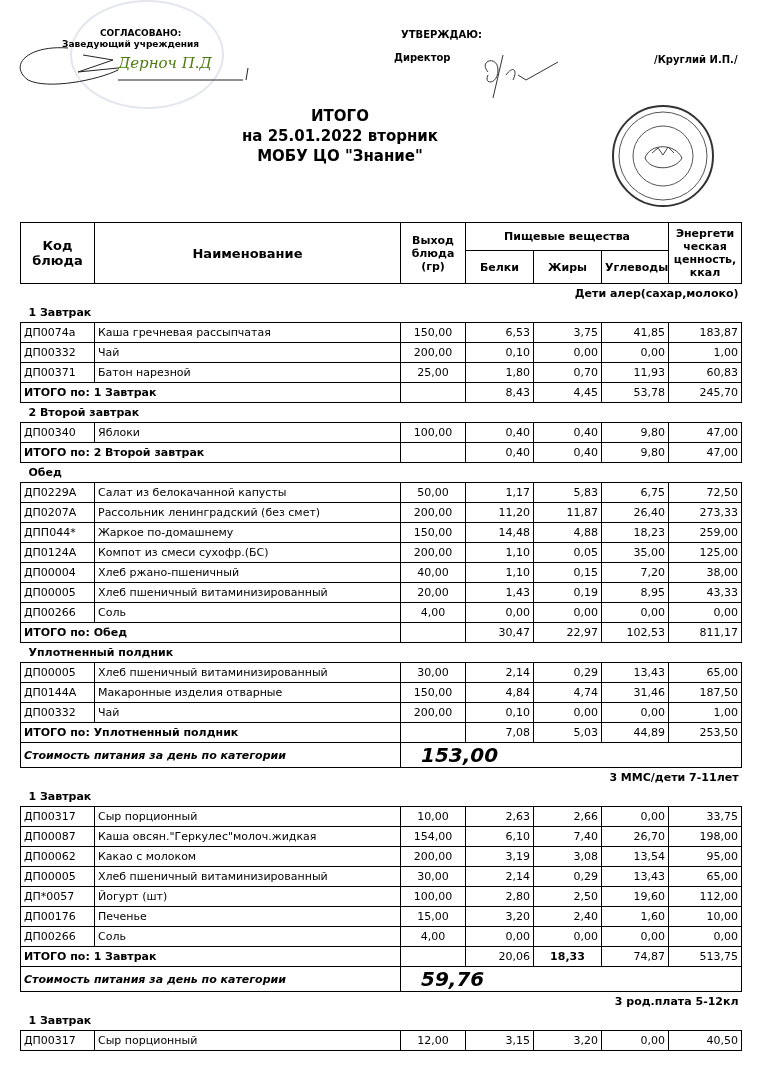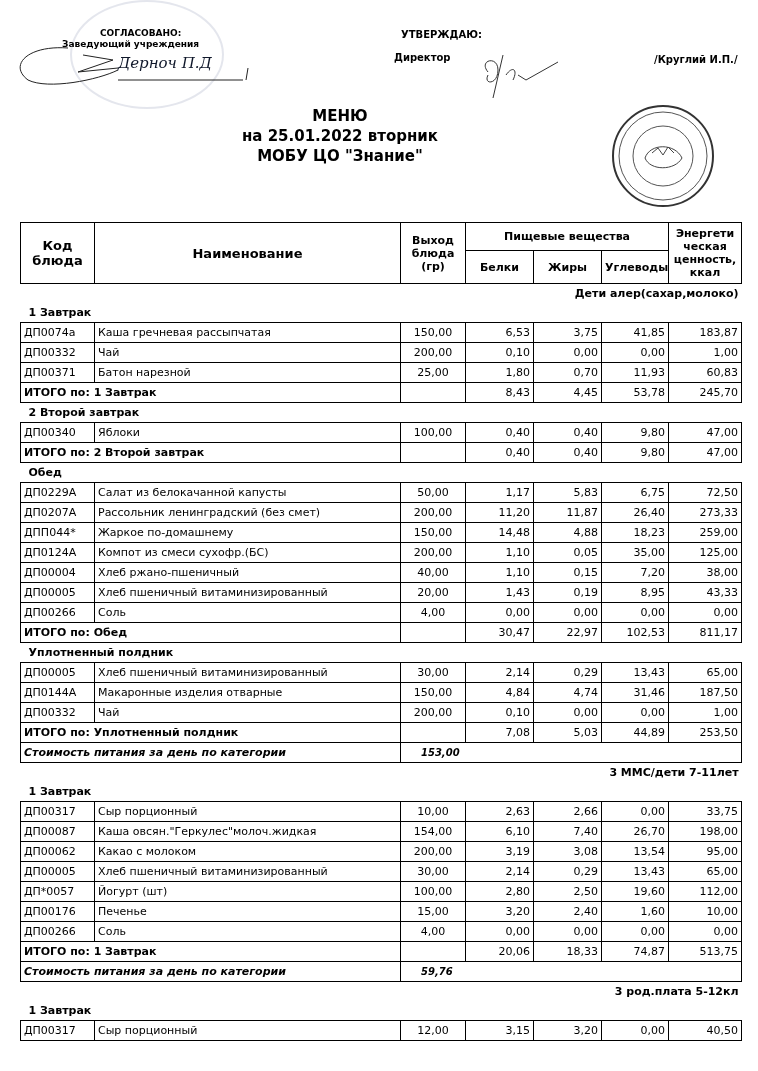--- a/index.html
+++ b/index.html
@@ -11,45 +11,45 @@
   .stamp { position: absolute; border-radius: 50%; }
   table.menu { position: absolute; left: 20px; border-collapse: collapse; table-layout: fixed; width: 721px; }
   table.menu td, table.menu th { border: 1px solid #000; padding: 0 3px; font-size: 11px; height: 19px; white-space: nowrap; overflow: hidden; }
   table.menu th { font-weight: bold; text-align: center; }
   .num { text-align: right; }
   .ctr { text-align: center; }
   .sec td { border: none !important; font-weight: bold; height: 19px; }
   .cat td { border: none !important; font-weight: bold; text-align: right; font-size: 11.5px; height: 21px; }
   .total td { font-weight: bold; }
   .cost td { font-weight: bold; font-size: 14px; height: 20px; font-style: italic; }
-  .cost td.costval { font-size: 10px; padding-left: 20px; }
+  .cost td.costval { font-size: 20px; padding-left: 20px; }
 </style>
 </head>
 <body>
 
 <div class="stamp" style="left:70px; top:0px; width:150px; height:105px; border:2px solid #d8dce6; opacity:0.7;"></div>
 
 <div class="abs hdr-bold" style="left:100px; top:28px; font-size:9px;">СОГЛАСОВАНО:</div>
 <div class="abs hdr-bold" style="left:62px; top:39px; font-size:9px;">Заведующий  учреждения</div>
 <svg class="abs" style="left:8px; top:40px;" width="250" height="50">
   <path d="M60 8 C20 5, 0 25, 20 40 C40 50, 90 40, 110 30" stroke="#222" fill="none" stroke-width="1"></path>
   <path d="M75 15 L105 20 L70 32 L110 28" stroke="#222" fill="none" stroke-width="1"></path>
   <line x1="110" y1="40" x2="235" y2="40" stroke="#222" stroke-width="1"></line>
   <line x1="240" y1="28" x2="238" y2="40" stroke="#222" stroke-width="1"></line>
 </svg>
-<div class="abs" style="left:118px; top:54px; font-style:italic; font-family:'DejaVu Serif', serif; font-size:15px; color:#0f172a;">Дерноч П.Д</div>
+<div class="abs" style="left:118px; top:54px; font-style:italic; font-family:'DejaVu Serif', serif; font-size:15px; color:#4d7c0f;">Дерноч П.Д</div>
 
 <div class="abs hdr-bold" style="left:401px; top:29px;">УТВЕРЖДАЮ:</div>
 <div class="abs hdr-bold" style="left:394px; top:52px;">Директор</div>
 <svg class="abs" style="left:478px; top:50px;" width="90" height="50">
   <path d="M10 22 C0 10, 20 5, 20 20 C20 35, 5 35, 10 25 M25 5 L15 48 M28 25 C35 15, 40 20, 35 30 M40 25 L48 30 L80 12" stroke="#333" fill="none" stroke-width="1"></path>
 </svg>
 <div class="abs hdr-bold" style="left:654px; top:54px;">/Круглий И.П./</div>
 
-<div class="title" style="top:106px;">МЕНЮ</div>
+<div class="title" style="top:106px;">ИТОГО</div>
 <div class="title" style="top:126px;">на 25.01.2022  вторник</div>
 <div class="title" style="top:146px;">МОБУ ЦО "Знание"</div>
 
 <svg class="abs" style="left:610px; top:103px;" width="106" height="106">
   <circle cx="53" cy="53" r="50" stroke="#333" stroke-width="2" fill="none"></circle>
   <circle cx="53" cy="53" r="44" stroke="#555" stroke-width="1" fill="none"></circle>
   <circle cx="53" cy="53" r="30" stroke="#555" stroke-width="1" fill="none"></circle>
   <path d="M35 55 C40 40, 65 40, 72 55 C65 68, 40 68, 35 55 Z" stroke="#444" fill="none" stroke-width="1"></path>
   <path d="M42 50 L48 45 L53 52 L58 44 L64 50" stroke="#444" fill="none" stroke-width="1"></path>
 </svg>
@@ -322,21 +322,21 @@
         <td class="ctr">4,00</td>
         <td class="num">0,00</td>
         <td class="num">0,00</td>
         <td class="num">0,00</td>
         <td class="num">0,00</td>
       </tr>
       <tr class="total">
         <td colspan="2">ИТОГО по: 1 Завтрак</td>
         <td></td>
         <td class="num" style="font-weight: normal;">20,06</td>
-        <td class="num" style="font-weight: normal;">18,33</td>
+        <td class="num" style="font-weight: bold; text-align: center;">18,33</td>
         <td class="num" style="font-weight: normal;">74,87</td>
         <td class="num" style="font-weight: normal;">513,75</td>
       </tr>
       <tr class="cost">
         <td colspan="2">Стоимость питания за день по категории</td>
         <td class="costval" colspan="5" style="text-align: left;">59,76</td>
       </tr>
       <tr class="cat">
         <td colspan="7">3 род.плата 5-12кл</td>
       </tr>

